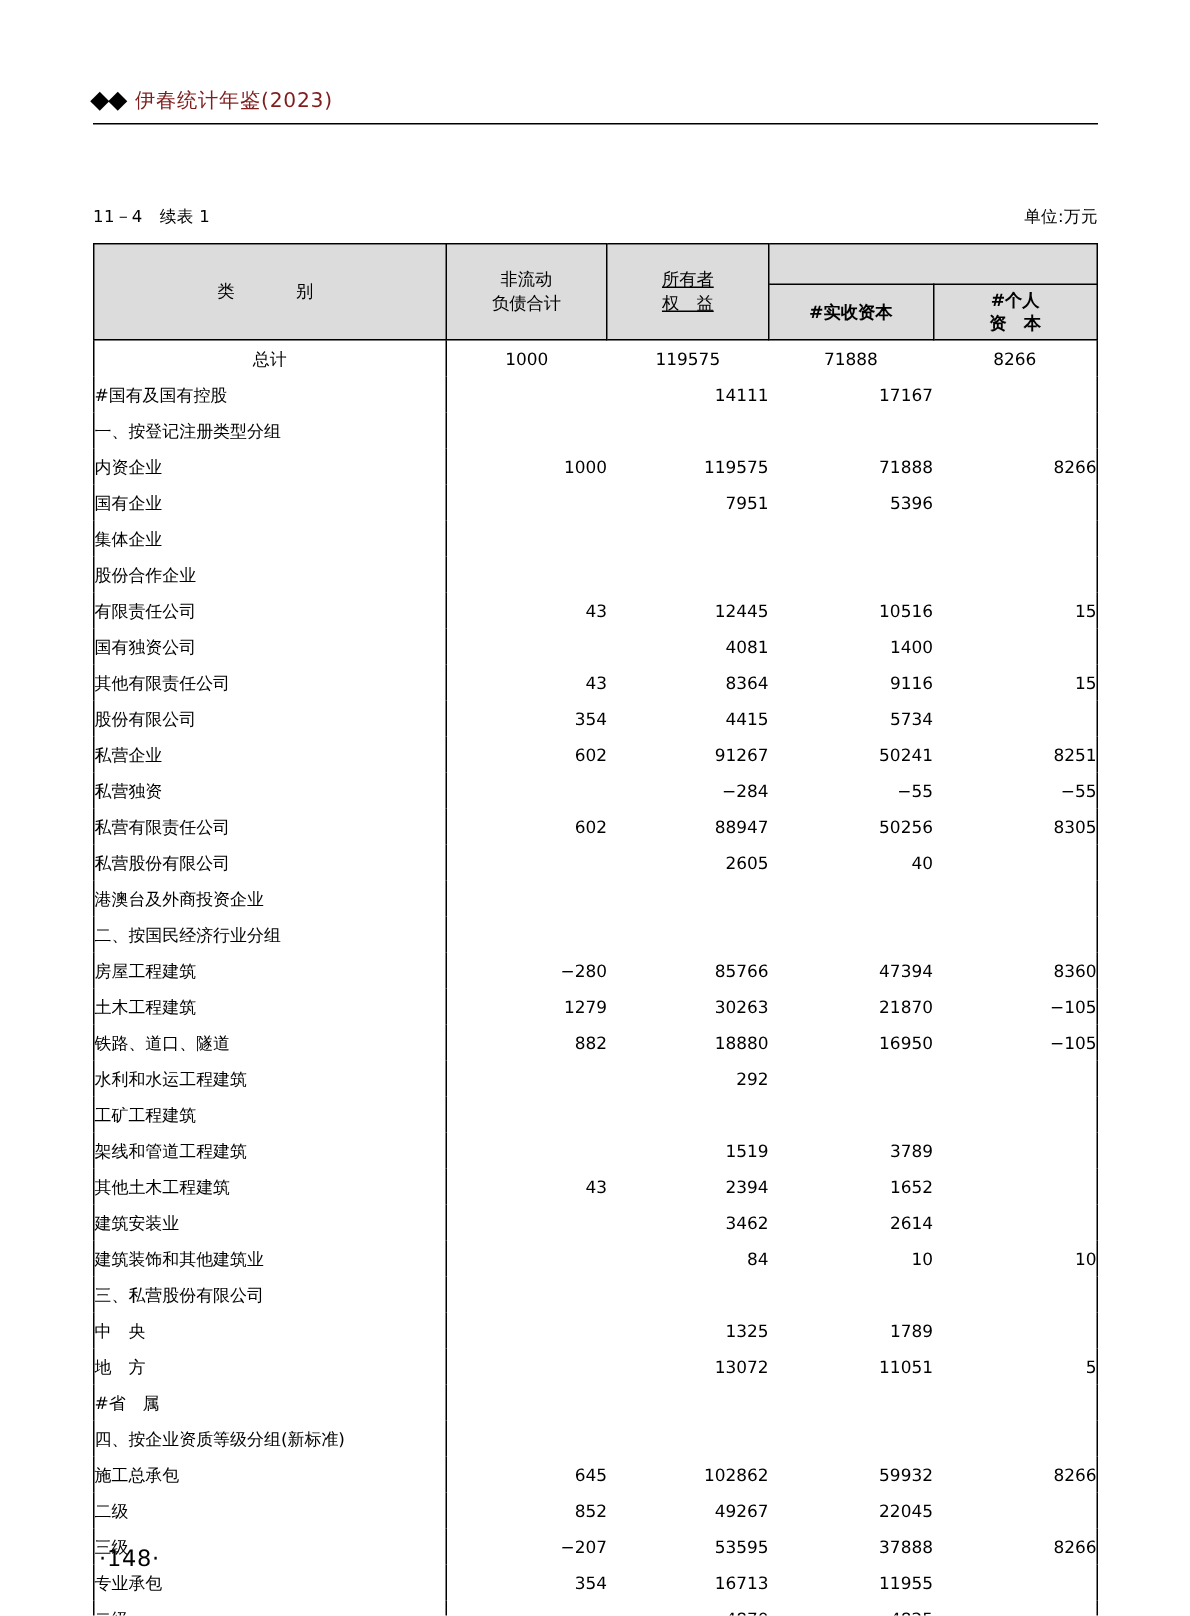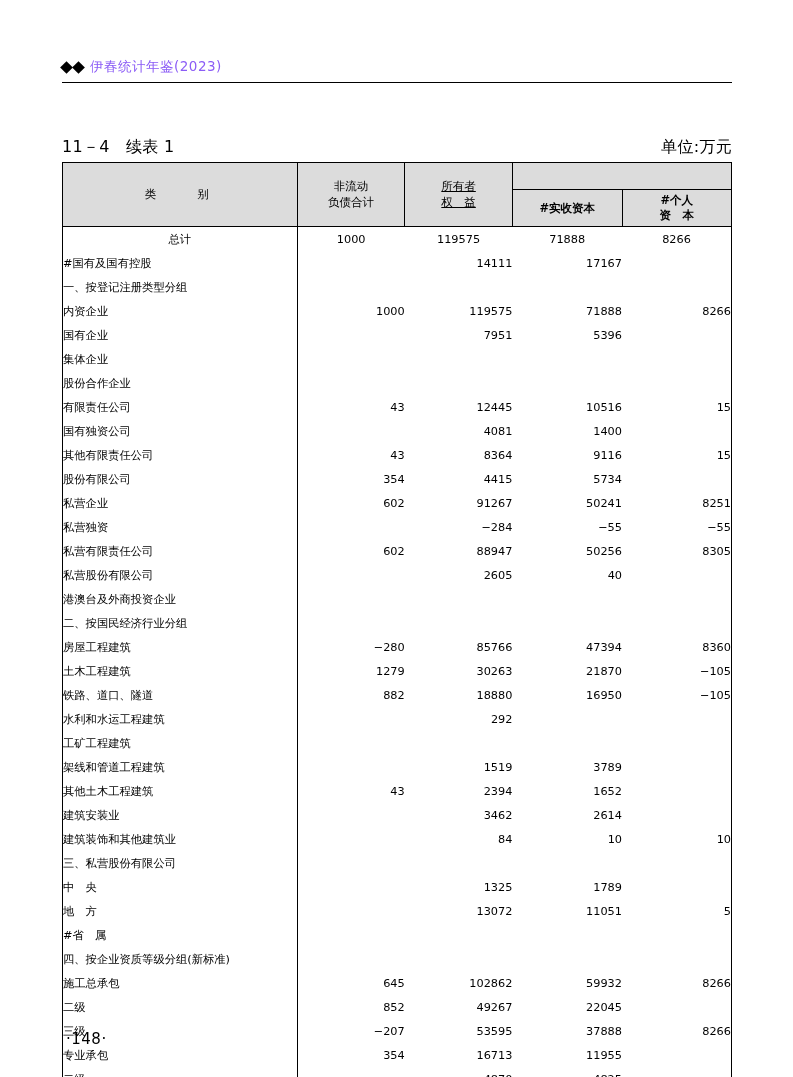--- a/index.html
+++ b/index.html
@@ -41,38 +41,38 @@
   }
   .diamond {
     width: 9px;
     height: 9px;
     background: #000;
     transform: rotate(45deg);
   }
   .header-title {
     font-size: 13.5px;
     letter-spacing: 0.5px;
-    color: #8b5cf6;
+    color: #7f1d1d;
     font-family: "DejaVu Sans", sans-serif;
   }
   .header-rule {
     border-bottom: 1.3px solid #000;
     width: 100%;
     margin-top: 2px;
   }
 
   
   .caption-row {
     position: absolute;
     left: 62px;
     top: 137px;
     width: 670px;
     display: flex;
     justify-content: space-between;
-    font-size: 16px;
+    font-size: 11px;
     font-family: "DejaVu Sans", sans-serif;
   }
   .caption-left {
     letter-spacing: 0.3px;
   }
   .caption-right {
     letter-spacing: 0.3px;
   }
 
   

